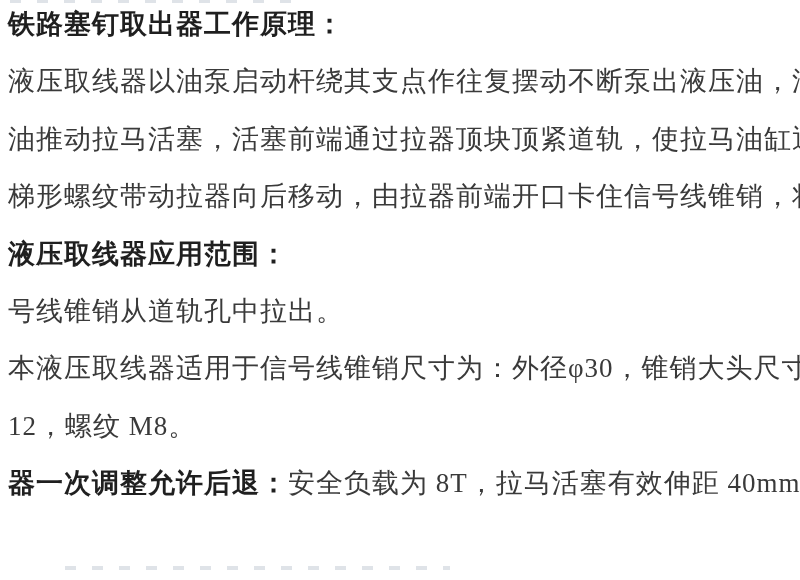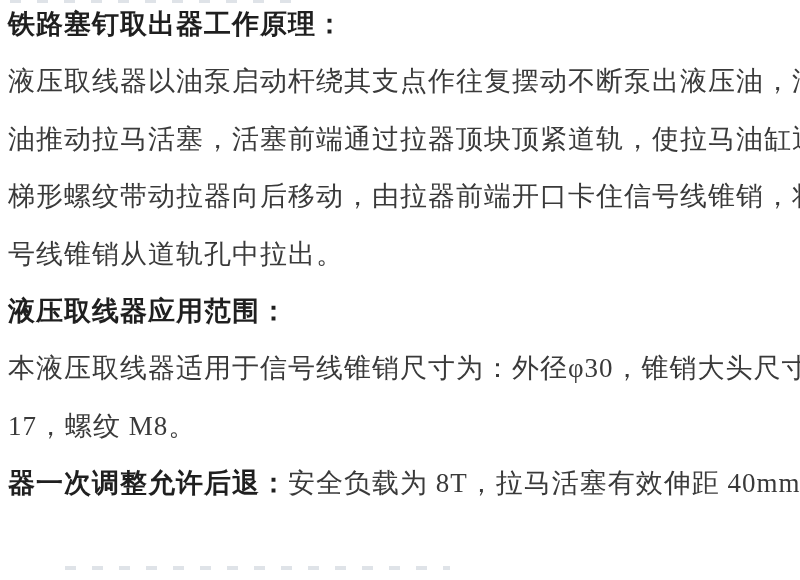--- a/index.html
+++ b/index.html
@@ -64,29 +64,29 @@
   <div class="line">
     <span class="b"></span><span>液压取线器以油泵启动杆绕其支点作往复摆动不断泵出液压油，油压</span>
   </div>
   <div class="line">
     <span class="b"></span><span>油推动拉马活塞，活塞前端通过拉器顶块顶紧道轨，使拉马油缸通过</span>
   </div>
   <div class="line">
     <span class="b"></span><span>梯形螺纹带动拉器向后移动，由拉器前端开口卡住信号线锥销，将信</span>
   </div>
   <div class="line">
-    <span class="b"></span><span>号线锥销从道轨孔中拉出。</span>
+    <span class="b">液压取线器应用范围：</span><span></span>
   </div>
   <div class="line">
-    <span class="b">液压取线器应用范围：</span><span></span>
+    <span class="b"></span><span>号线锥销从道轨孔中拉出。</span>
   </div>
   <div class="line">
     <span class="b"></span><span>本液压取线器适用于信号线锥销尺寸为：外径φ30，锥销大头尺寸φ</span>
   </div>
   <div class="line">
-    <span class="b"></span><span>17，螺纹 M8。</span>
+    <span class="b"></span><span>12，螺纹 M8。</span>
   </div>
   <div class="line">
     <span class="b">器一次调整允许后退：</span><span>安全负载为 8T，拉马活塞有效伸距 40mm，拉</span>
   </div>
 </div>
 
 <div class="crop-strip bottom"></div>
 
 </body></html>

